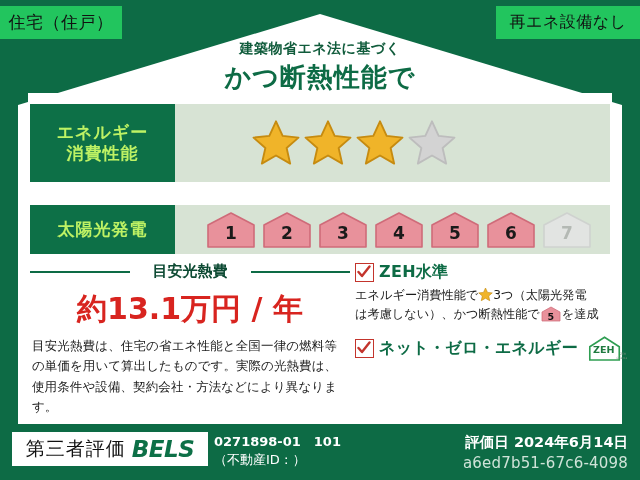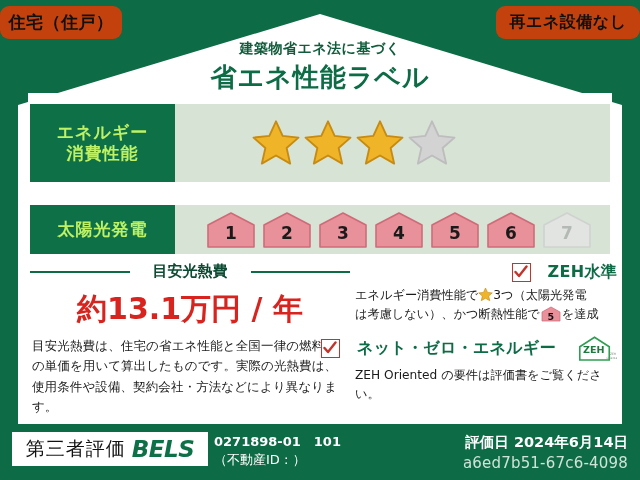--- a/index.html
+++ b/index.html
@@ -17,25 +17,24 @@
     background:#ffffff;
     clip-path:polygon(0% 22.2%, 50% 0%, 100% 22.2%, 100% 100%, 0% 100%);
   }
   .roof-inner{
     position:absolute;left:28px;top:93px;width:584px;height:322px;
     background:#ffffff;
   }
 
   
   .corner-tag{
-    position:absolute;background:#c2410c;
-    color:#111;font-weight:bold;
+    position:absolute;background:#22c55e;
+    color:#111;font-weight:normal;
     display:flex;align-items:center;justify-content:center;
     letter-spacing:.5px;
-    border-radius:9px;
   }
   #tag-left{left:0;top:6px;width:122px;height:33px;font-size:17px;}
   #tag-right{right:0;top:6px;width:144px;height:33px;font-size:16px;}
 
   
   .title-wrap{position:absolute;left:0;top:40px;width:640px;text-align:center;}
   .title-sub{font-size:14px;font-weight:bold;color:#115c3c;letter-spacing:.5px;}
   .title-main{font-size:26px;font-weight:bold;color:#0d6b45;letter-spacing:1px;margin-top:2px;}
 
   
@@ -76,21 +75,21 @@
     font-size:30px;margin-top:8px;letter-spacing:0px;
   }
   #cost-note{
     position:absolute;left:32px;top:336px;width:305px;
     font-size:12.5px;line-height:1.62;color:#1b1b1b;text-align:justify;
   }
 
   
   #zeh-block{position:absolute;left:355px;top:262px;width:262px;}
   .zeh-item{margin-bottom:11px;}
-  .zeh-head{display:flex;align-items:center;gap:17px;justify-content:flex-end;}
+  .zeh-head{display:flex;align-items:center;gap:5px;}
   .chk{
     width:17px;height:17px;flex:0 0 17px;border:1.6px solid #c3342c;background:#fff;
     position:relative;
   }
   .chk svg{position:absolute;left:1px;top:1px;}
   .zeh-title{font-size:16px;font-weight:bold;color:#0d6b45;letter-spacing:.3px;white-space:nowrap;}
   .zeh-desc{font-size:12.2px;line-height:1.55;color:#1b1b1b;margin-top:3px;}
   .inline-star{display:inline-block;vertical-align:-3px;width:15px;height:15px;}
   .inline-house{
     display:inline-block;vertical-align:-4px;position:relative;width:20px;height:16px;margin:0 1px;
@@ -126,21 +125,21 @@
 <div id="label-root">
 
   <div class="roof"></div>
   <div class="roof-inner"></div>
 
   <div class="corner-tag" id="tag-left">住宅（住戸）</div>
   <div class="corner-tag" id="tag-right">再エネ設備なし</div>
 
   <div class="title-wrap">
     <div class="title-sub">建築物省エネ法に基づく</div>
-    <div class="title-main">省エネ性能ラベル</div>
+    <div class="title-main">かつ断熱性能で</div>
   </div>
 
   <div class="perf-row" id="row-energy">
     <div class="perf-label">
       <div>エネルギー</div>
       <div>消費性能</div>
     </div>
     <div class="perf-body" id="star-row">
         <svg viewBox="0 0 24 24" class="star">
           <path d="M12 1.6 L15.2 8.6 L22.8 9.4 L17.1 14.4 L18.8 21.9 L12 18 L5.2 21.9 L6.9 14.4 L1.2 9.4 L8.8 8.6 Z" fill="#f0b429" stroke="#c68b10" stroke-width="0.9" stroke-linejoin="round"></path>
@@ -248,21 +247,20 @@
         <span class="zeh-title">ネット・ゼロ・エネルギー</span>
         <span class="zeh-logo">
           <svg viewBox="0 0 56 38" width="42" height="28">
             <path d="M6 16 L26 3 L46 16 L46 34 L6 34 Z" fill="#fff" stroke="#2f9e52" stroke-width="2.2"></path>
             <text x="25" y="25" font-size="13" font-weight="bold" fill="#1f7a3f" text-anchor="middle" font-family="DejaVu Sans, sans-serif">ZEH</text>
             <text x="51" y="27" font-size="4" fill="#7a8a7f" text-anchor="middle" font-family="DejaVu Sans, sans-serif">ZEH</text>
             <text x="51" y="32" font-size="4" fill="#7a8a7f" text-anchor="middle" font-family="DejaVu Sans, sans-serif">Oriented</text>
           </svg>
         </span>
       </div>
-      <div class="zeh-desc">ZEH Oriented の要件は評価書をご覧ください。</div>
     </div>
 
   </div>
 
   <div id="footer">
     <div id="bels-plate">
       <span id="bels-jp">第三者評価</span>
       <span id="bels-en">BELS</span>
     </div>
     <div id="cert-no">

